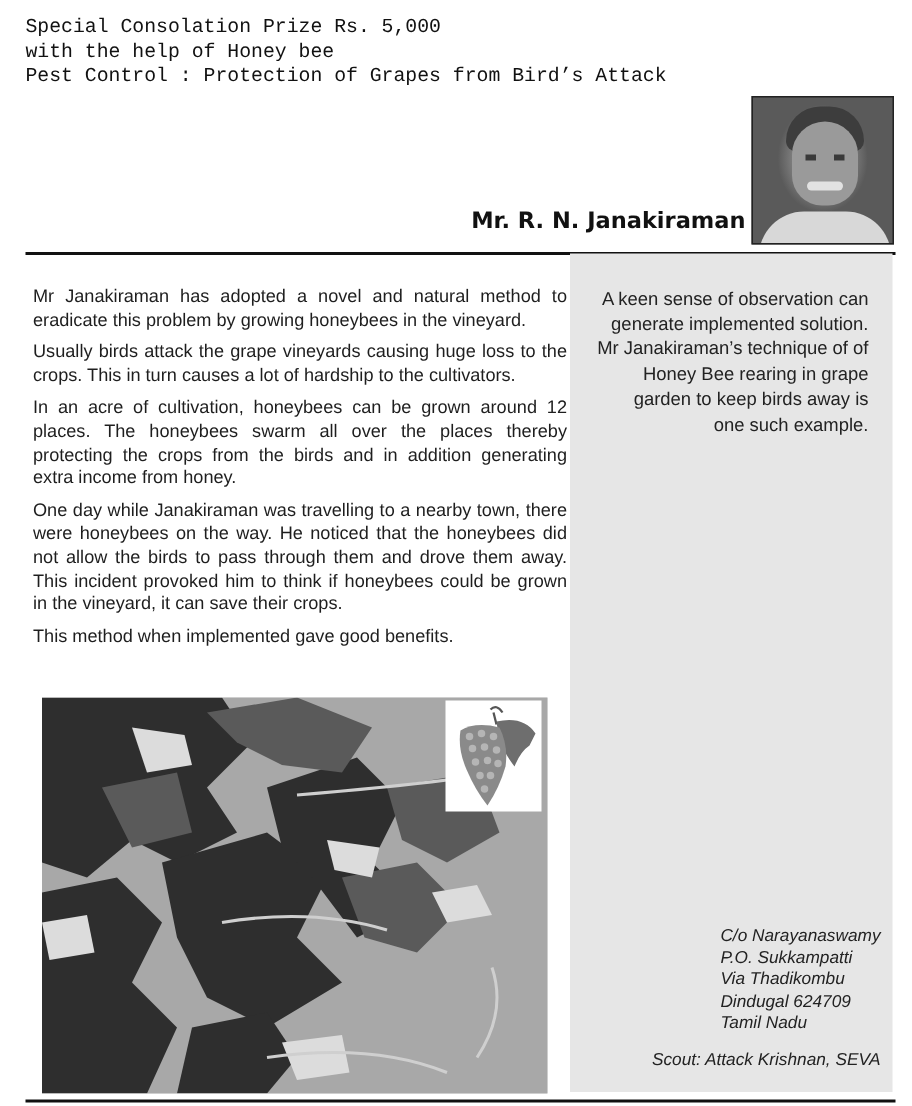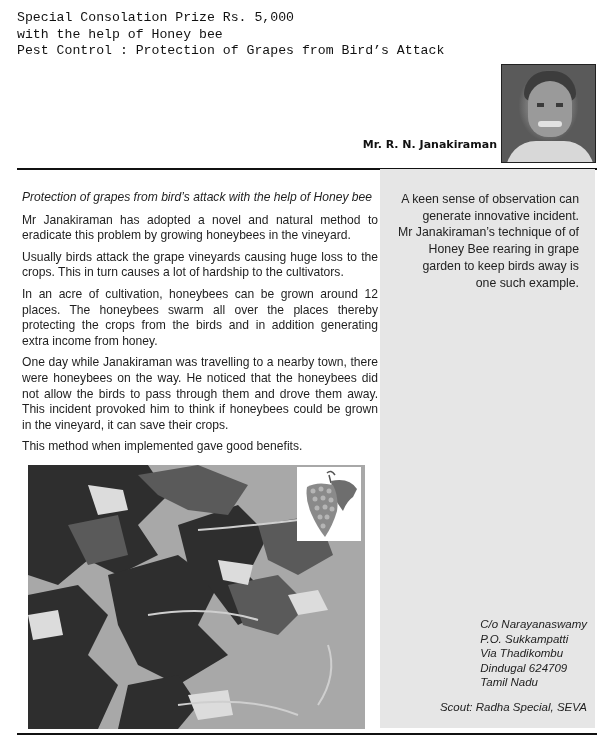--- a/index.html
+++ b/index.html
@@ -34,21 +34,21 @@
     .portrait .eyes {
       position: absolute; left: 35px; top: 38px; width: 26px; height: 4px;
       border-left: 7px solid #3a3a3a; border-right: 7px solid #3a3a3a; box-sizing: border-box;
     }
     .portrait .shirt {
       position: absolute; left: 4px; top: 76px; width: 88px; height: 30px;
       border-radius: 30px 30px 0 0; background: #d8d8d8;
     }
     .name {
       position: absolute; right: 111px; top: 138px;
-      font-family: "DejaVu Sans", sans-serif; font-weight: bold; font-size: 11px;
+      font-family: "DejaVu Sans", sans-serif; font-weight: bold; font-size: 15px;
       color: #111; white-space: nowrap;
     }
     .rule {
       position: absolute; left: 17px; width: 580px; height: 1.5px; background: #111;
     }
     .rule.top { top: 168px; }
     .rule.bottom { top: 733px; }
     .sidebar {
       position: absolute; left: 380px; top: 169px; width: 215px; height: 559px;
       background: #e6e6e6;
@@ -98,38 +98,37 @@
   <div class="mustache"></div>
 </div>
 
 <div class="name">Mr. R. N. Janakiraman</div>
 
 <div class="rule top"></div>
 
 <div class="sidebar">
   <div class="quote">
     <div>A keen sense of observation can</div>
-    <div>generate innovative incident.</div>
+    <div>generate implemented solution.</div>
     <div>Mr Janakiraman’s technique of of</div>
     <div>Honey Bee rearing in grape</div>
     <div>garden to keep birds away is</div>
     <div>one such example.</div>
   </div>
   <div class="address">
     <div>C/o Narayanaswamy</div>
     <div>P.O. Sukkampatti</div>
     <div>Via Thadikombu</div>
     <div>Dindugal 624709</div>
     <div>Tamil Nadu</div>
   </div>
-  <div class="scout">Scout: Radha Special, SEVA</div>
+  <div class="scout">Scout: Attack Krishnan, SEVA</div>
 </div>
 
 <div class="main">
-  <div class="lead">Protection of grapes from bird’s attack with the help of Honey bee</div>
   <p>Mr Janakiraman has adopted a novel and natural method to eradicate this problem by growing honeybees in the vineyard.</p>
   <p>Usually birds attack the grape vineyards causing huge loss to the crops. This in turn causes a lot of hardship to the cultivators.</p>
   <p>In an acre of cultivation, honeybees can be grown around 12 places. The honeybees swarm all over the places thereby protecting the crops from the birds and in addition generating extra income from honey.</p>
   <p>One day while Janakiraman was travelling to a nearby town, there were honeybees on the way. He noticed that the honeybees did not allow the birds to pass through them and drove them away. This incident provoked him to think if honeybees could be grown in the vineyard, it can save their crops.</p>
   <p>This method when implemented gave good benefits.</p>
 </div>
 
 <div class="photo">
   <svg width="337" height="264" viewBox="0 0 337 264">
     <rect width="337" height="264" fill="#a8a8a8"></rect>

